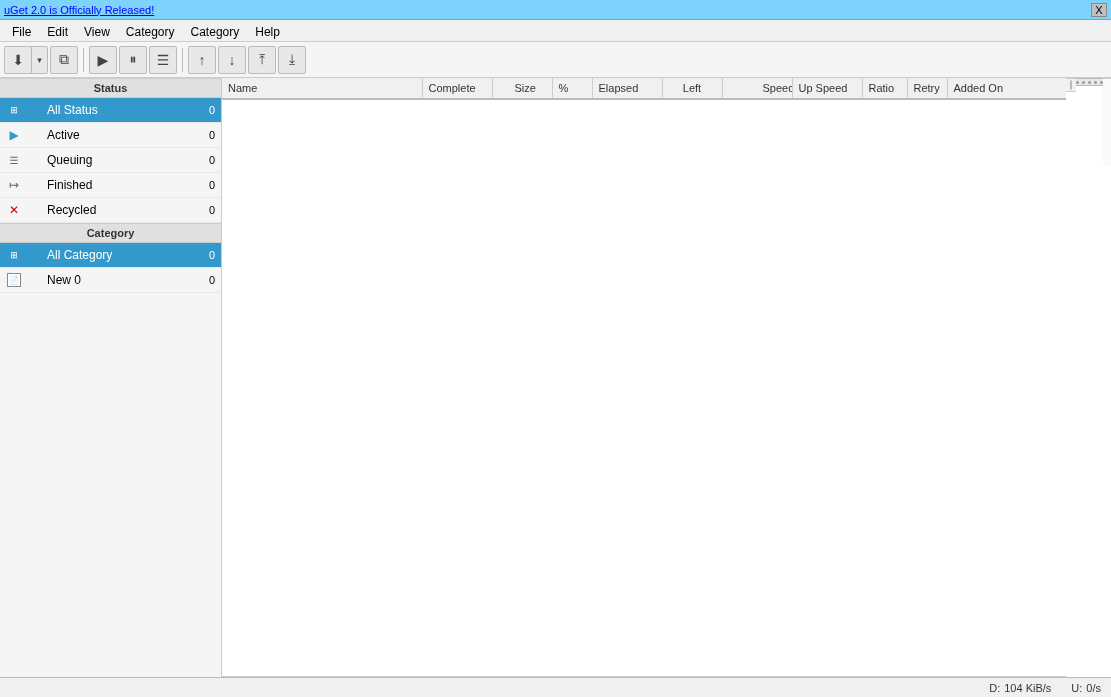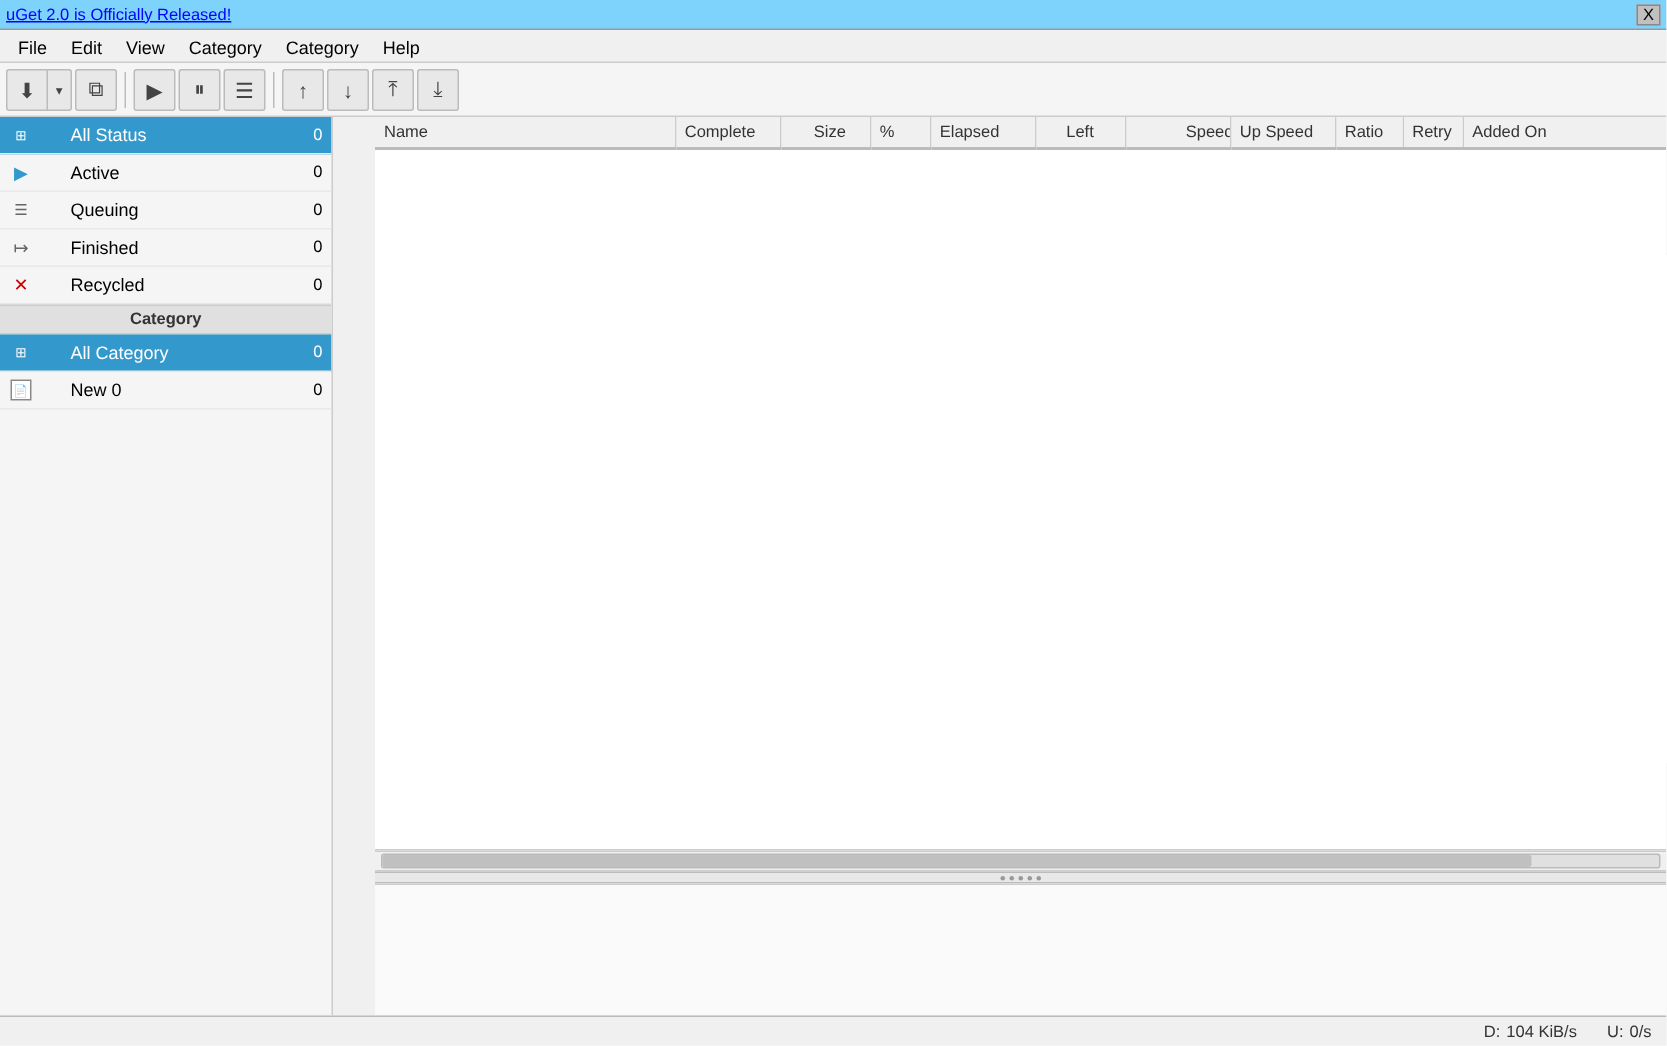--- a/index.html
+++ b/index.html
@@ -218,24 +218,22 @@
       align-items: center;
       justify-content: center;
       font-size: 8px;
       color: #555;
     }
 
     
     #right-panel {
       flex: 1;
       display: flex;
-      flex-direction: column;
       overflow: hidden;
       background: #fff;
-      margin-left: 28px;
     }
 
     
     #download-table {
       flex: 1;
       overflow-y: auto;
       border-bottom: 1px solid #ccc;
     }
     table {
       width: 100%;
@@ -400,20 +398,21 @@
     <span>⤒</span>
   </div>
   <div class="toolbar-btn" title="Move to Bottom">
     <span>⤓</span>
   </div>
 </div>
 
 <div id="main-content">
 
   <div id="sidebar">
+    <div class="sidebar-section-header">Status</div>
 
     <div class="sidebar-item active">
       <span class="sidebar-item-icon">
         <span class="icon-all-status">⊞</span>
       </span>
       <span class="sidebar-item-label">All Status</span>
       <span class="sidebar-item-count">0</span>
     </div>
 
     <div class="sidebar-item">

